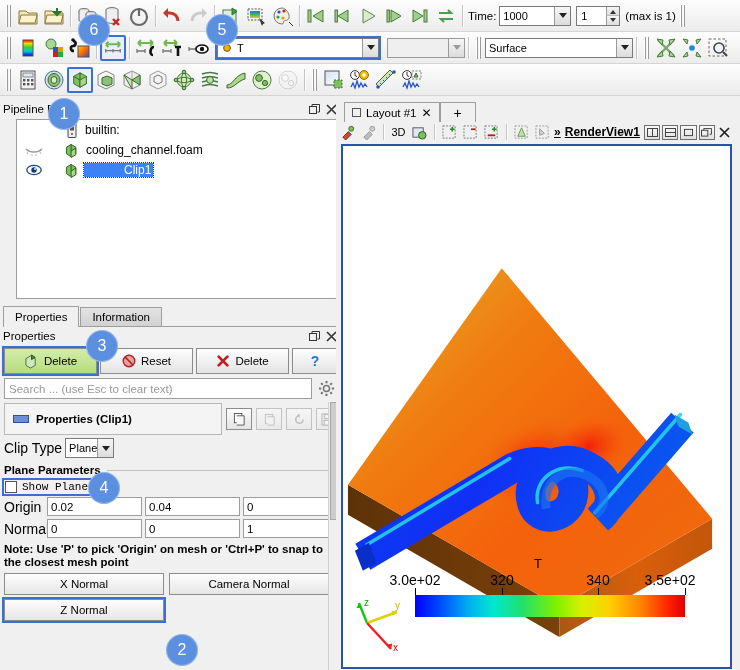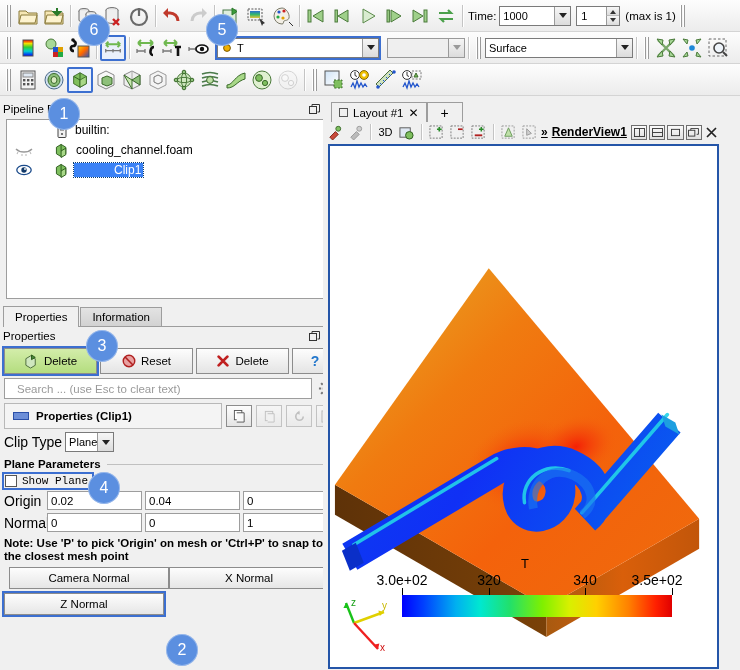--- a/index.html
+++ b/index.html
@@ -102,29 +102,29 @@
     border:1px solid #8c8c8c;background:linear-gradient(#fdfdfd,#e4e4e4);
     font-size:11.5px;box-sizing:border-box;
   }
   .pbtn.apply{background:linear-gradient(#d3edaa,#b4dd7f);}
   .pbtn.outlined{outline:2px solid #3c6fd0;outline-offset:0;}
   .pbtn.help{flex:0 0 46px;}
 
   .searchrow{display:flex;align-items:center;padding:4px 4px 0 4px;gap:2px;}
   .searchbox{
     flex:1;height:21px;background:#fff;border:1px solid #9d9d9d;box-sizing:border-box;
-    display:flex;align-items:center;padding-left:12px;color:#9a9a9a;font-size:11.5px;
+    display:flex;align-items:center;padding-left:4px;color:#9a9a9a;font-size:11.5px;
   }
   .gearbtn{width:24px;height:21px;display:flex;align-items:center;justify-content:center;}
 
   .grouphdr{
     display:flex;align-items:center;margin:4px 4px 0 4px;gap:4px;
   }
   .grouphdr .box{
-    flex:1;height:26px;border:1px solid #b8b8b8;background:#f4f4f4;
+    flex:1;height:32px;border:1px solid #b8b8b8;background:#f4f4f4;
     display:flex;align-items:center;gap:7px;padding-left:8px;box-sizing:border-box;
     font-weight:bold;font-size:11.5px;
   }
   .dash{width:14px;height:6px;border:1px solid #2b50a8;background:#6d8fd8;}
   .minibtn{
     width:26px;height:22px;border:1px solid #8c8c8c;background:linear-gradient(#fdfdfd,#e4e4e4);
     display:flex;align-items:center;justify-content:center;box-sizing:border-box;
   }
   .minibtn.dis{opacity:.45;}
 
@@ -147,21 +147,21 @@
     border:1px solid #8c8c8c;background:linear-gradient(#fdfdfd,#e6e6e6);box-sizing:border-box;
   }
   .nbtn.outlined{outline:2px solid #3c6fd0;}
   .scroll-v{
     position:absolute;right:0;top:0;width:13px;height:100%;
     background:#f0f0f0;border-left:1px solid #d0d0d0;
   }
   .scroll-thumb{position:absolute;left:1px;width:11px;background:#cdcdcd;border:1px solid #a8a8a8;box-sizing:border-box;}
 
   
-  .right{position:absolute;left:323px;top:100px;width:398px;height:570px;background:#f0f0f0;}
+  .right{position:absolute;left:336px;top:100px;width:398px;height:570px;background:#f0f0f0;}
   .layout-tabs{display:flex;align-items:flex-end;height:22px;padding-left:8px;box-sizing:border-box;}
   .ltab{
     height:20px;padding:0 7px;display:flex;align-items:center;gap:5px;font-size:11.5px;
     border:1px solid #9d9d9d;border-bottom:none;background:#f0f0f0;box-sizing:border-box;
   }
   .ltab.plus{padding:0 13px;}
   .sqicon{width:9px;height:9px;border:1.5px solid #555;box-sizing:border-box;}
   .vtoolbar{display:flex;align-items:center;height:20px;gap:2px;padding:0 2px;box-sizing:border-box;}
   .vt{width:19px;height:18px;display:flex;align-items:center;justify-content:center;flex:0 0 auto;}
   .viewname{
@@ -622,21 +622,21 @@
       <span class="tools">
         <svg width="11" height="11" viewBox="0 0 11 11">
           <rect x="0.5" y="2.5" width="7" height="7" fill="none" stroke="#333"></rect>
           <path d="M3 2.5V0.5h7.5V8h-2" fill="none" stroke="#333"></path>
         </svg>
         <svg width="11" height="11" viewBox="0 0 11 11">
           <path d="M1 1l9 9M10 1l-9 9" stroke="#333" stroke-width="1.6"></path>
         </svg>
       </span>
     </div>
-    <div class="listbox" style="position:absolute;left:6px;top:19px;width:336px;height:180px;">
+    <div class="listbox" style="position:absolute;left:16px;top:19px;width:336px;height:180px;">
 
       <div class="pipe-row">
         <span class="eye"></span>
         <span class="pipe-indent"></span>
         <svg width="14" height="16" viewBox="0 0 14 16" style="margin-right:4px">
           <rect x="3" y="0.5" width="8" height="15" rx="1" fill="#f0f0f0" stroke="#444"></rect>
           <rect x="5" y="2.5" width="4" height="6" fill="#555"></rect>
           <circle cx="7" cy="12" r="1.1" fill="#555"></circle>
         </svg>
         <span class="pipe-label">builtin:</span>
@@ -815,25 +815,25 @@
             <span>0</span>
           </div>
         <div class="pinput">
             <span>1</span>
           </div>
       </div>
 
       <div class="note">Note: Use 'P' to pick 'Origin' on mesh or 'Ctrl+P' to snap to the closest mesh point</div>
 
       <div class="normgrid">
+        <div class="nbtn" style="width:160px">
+          <span>X Normal</span>
+        </div>
         <div class="nbtn" style="width:160px;margin-left:5px">
           <span>Camera Normal</span>
-        </div>
-        <div class="nbtn" style="width:160px">
-          <span>X Normal</span>
         </div>
       </div>
       <div class="normgrid">
         <div class="nbtn outlined" style="width:160px">
           <span>Z Normal</span>
         </div>
       </div>
 
       <div class="scroll-v" style="top:75px;height:268px;">
         <div class="scroll-thumb" style="top:0;height:118px;"></div>

